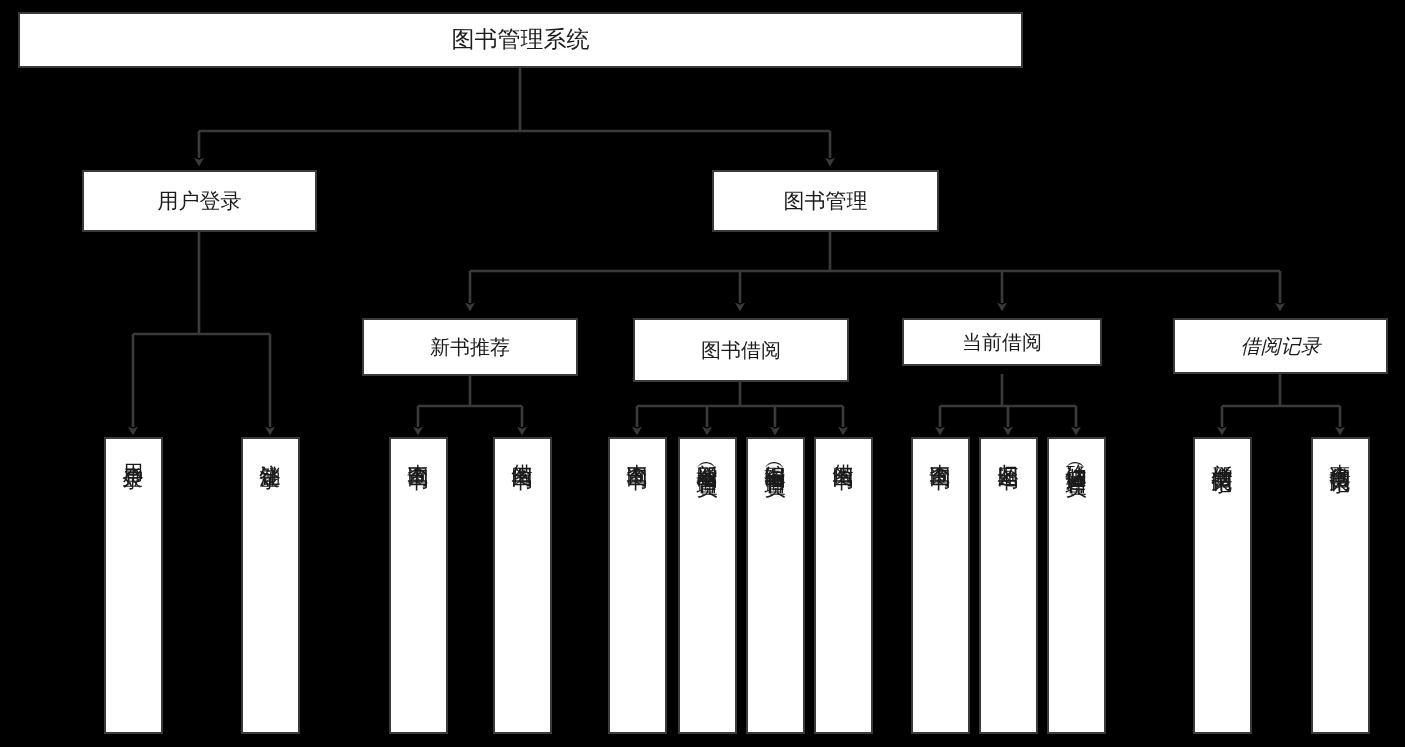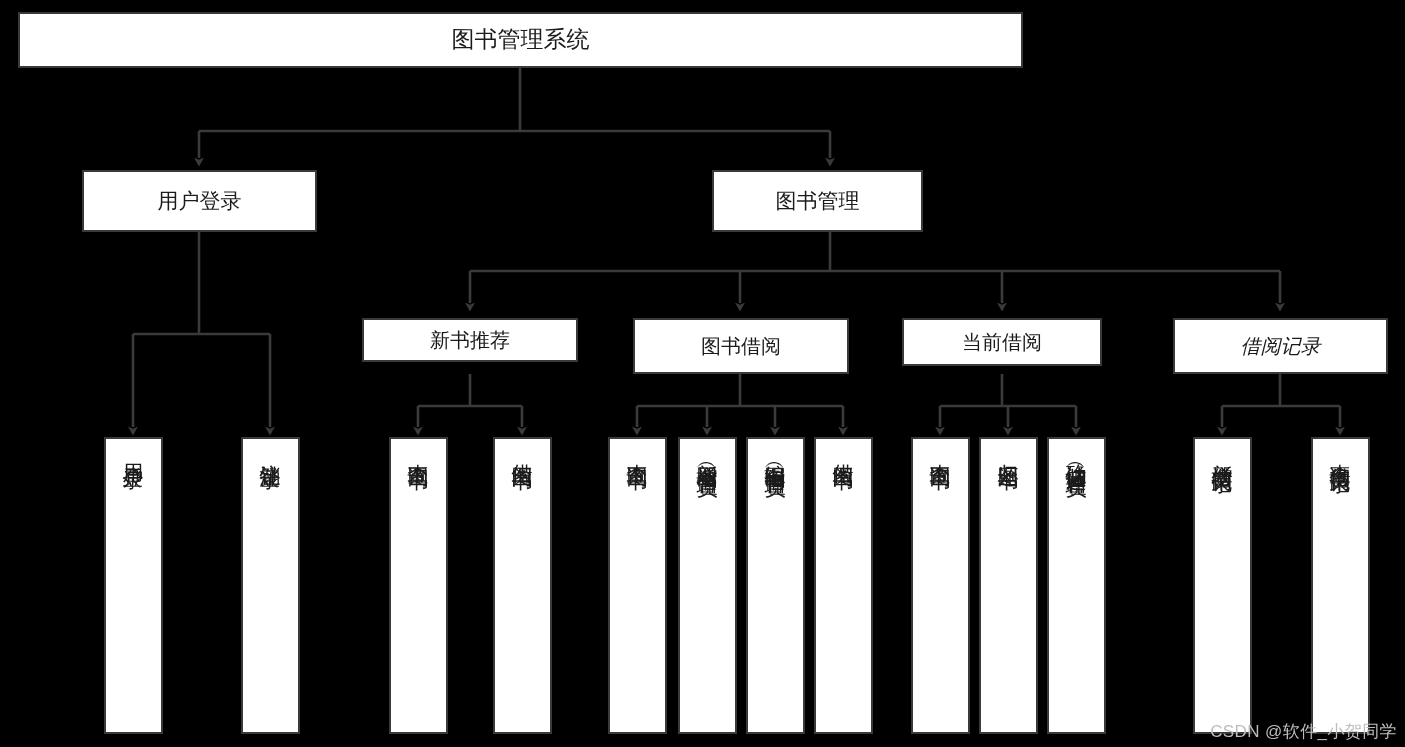--- a/index.html
+++ b/index.html
@@ -130,29 +130,29 @@
   </svg>
 
   <div class="node level-0" style="left:18px; top:12px; width:1005px; height:56px;">
     <span>图书管理系统</span>
   </div>
 
   <div class="node level-1" style="left:82px; top:170px; width:235px; height:62px;">
     <span>用户登录</span>
   </div>
 
-  <div class="node level-1" style="left:712px; top:170px; width:211px; height:62px;">
+  <div class="node level-1" style="left:712px; top:170px; width:227px; height:62px;">
     <span>图书管理</span>
   </div>
 
-  <div class="node level-2" style="left:362px; top:318px; width:216px; height:44px;">
+  <div class="node level-2" style="left:362px; top:318px; width:216px; height:58px;">
     <span>新书推荐</span>
   </div>
 
-  <div class="node level-2" style="left:633px; top:318px; width:216px; height:56px;">
+  <div class="node level-2" style="left:633px; top:318px; width:216px; height:64px;">
     <span>图书借阅</span>
   </div>
 
   <div class="node level-2" style="left:902px; top:318px; width:200px; height:48px;">
     <span>当前借阅</span>
   </div>
 
   <div class="node level-2" style="left:1173px; top:318px; width:215px; height:56px;font-style:italic;">
     <span>借阅记录</span>
   </div>
@@ -202,15 +202,14 @@
   </div>
 
   <div class="node leaf" style="left:1193px; top:437px; width:59px; height:297px;">
     <span class="vlabel">新增借阅记录</span>
   </div>
 
   <div class="node leaf" style="left:1311px; top:437px; width:59px; height:297px;">
     <span class="vlabel">查询借阅记录</span>
   </div>
 
-  <div id="watermark">CSDN @软件_小贺同学</div>
 
 </div>
 
 </body></html>

